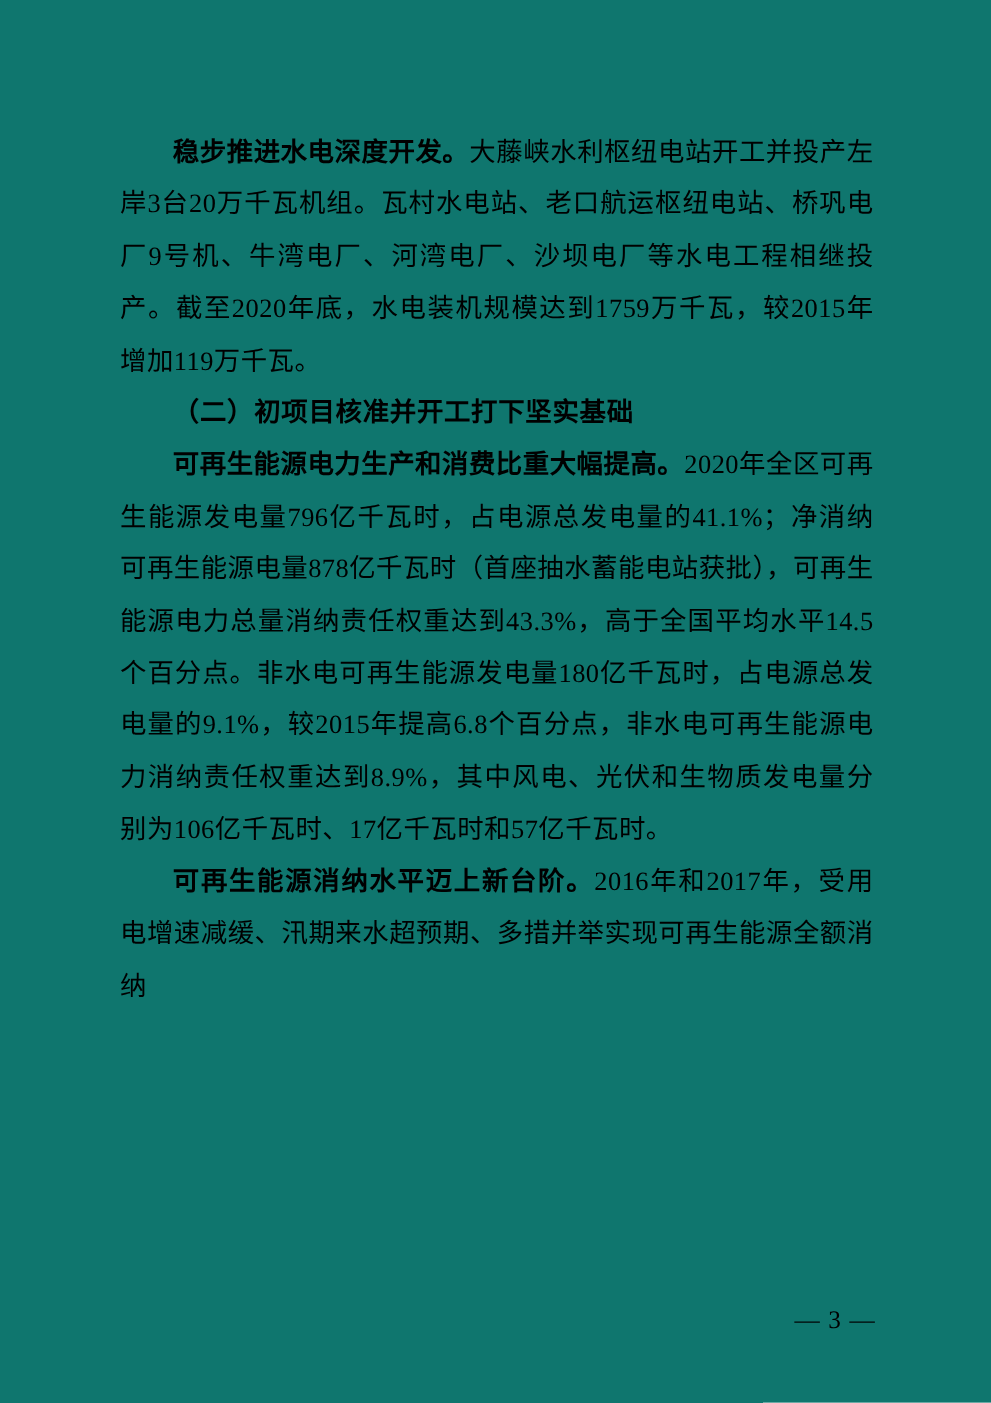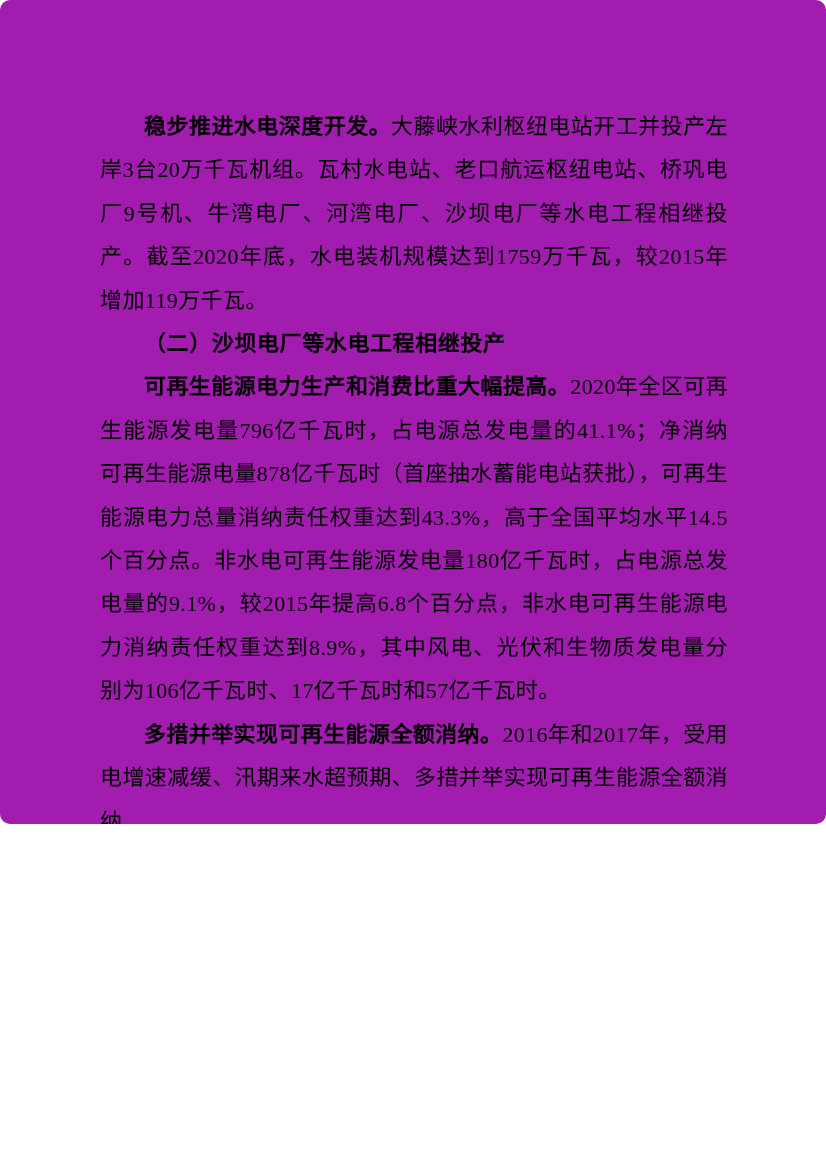--- a/index.html
+++ b/index.html
@@ -4,26 +4,25 @@
 <title>Document Page</title>
 <style>
   html, body {
     margin: 0;
     padding: 0;
     background: #ffffff;
   }
   .page {
     position: relative;
     width: 826px;
-    height: 824px;
-    background: #a21caf;
+    height: 1169px;
+    background: #0f766e;
     color: #000000;
     overflow: hidden;
     font-family: "Liberation Serif", "DejaVu Serif", serif;
-    border-radius: 10px;
   }
   .content {
     position: absolute;
     left: 100px;
     top: 105px;
     width: 628px;
   }
   .para {
     margin: 0;
     font-size: 22px;
@@ -59,22 +58,22 @@
 </style>
 </head>
 <body>
 
 <div class="page">
   <div class="content">
 
     <p class="para"><span class="lead">稳步推进水电深度开发。</span><span>大藤峡水利枢纽电站开工并投产左岸3台20万千瓦机组。瓦村水电站、老口航运枢纽电站、桥巩电厂9号机、牛湾电厂、河湾电厂、沙坝电厂等水电工程相继投产。截至2020年底，水电装机规模达到1759万千瓦，较2015年增加119万千瓦。</span></p>
 
 
-    <p class="heading">（二）沙坝电厂等水电工程相继投产</p>
+    <p class="heading">（二）初项目核准并开工打下坚实基础</p>
 
     <p class="para"><span class="lead">可再生能源电力生产和消费比重大幅提高。</span><span>2020年全区可再生能源发电量796亿千瓦时，占电源总发电量的41.1%；净消纳可再生能源电量878亿千瓦时（首座抽水蓄能电站获批），可再生能源电力总量消纳责任权重达到43.3%，高于全国平均水平14.5个百分点。非水电可再生能源发电量180亿千瓦时，占电源总发电量的9.1%，较2015年提高6.8个百分点，非水电可再生能源电力消纳责任权重达到8.9%，其中风电、光伏和生物质发电量分别为106亿千瓦时、17亿千瓦时和57亿千瓦时。</span></p>
 
-    <p class="para"><span class="lead">多措并举实现可再生能源全额消纳。</span><span>2016年和2017年，受用电增速减缓、汛期来水超预期、多措并举实现可再生能源全额消纳</span></p>
+    <p class="para"><span class="lead">可再生能源消纳水平迈上新台阶。</span><span>2016年和2017年，受用电增速减缓、汛期来水超预期、多措并举实现可再生能源全额消纳</span></p>
 
   </div>
 
   <div class="page-number">— 3 —</div>
 </div>
 
 </body></html>

